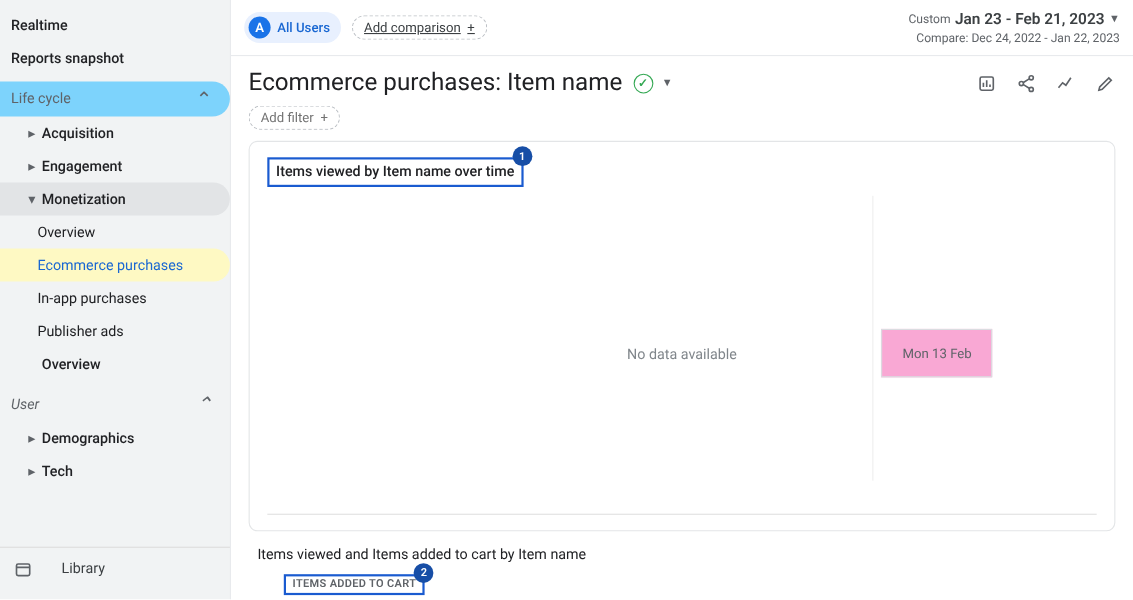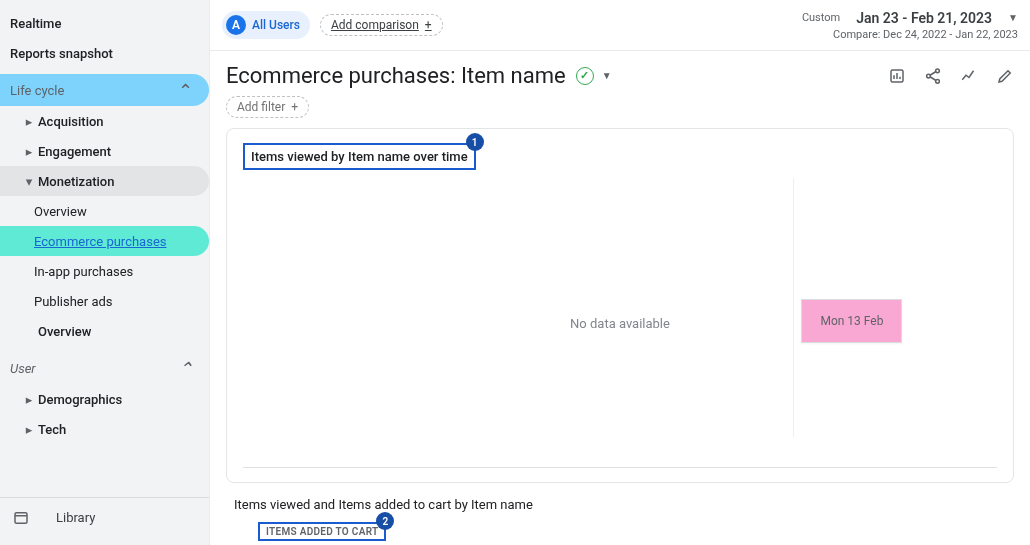--- a/index.html
+++ b/index.html
@@ -41,21 +41,21 @@
     font-weight: 400;
     margin-top: 6px;
     background: #7dd3fc;
     height: 32px;
   }
   .side-section.plain { background: transparent; font-style: italic; }
   .side-sub { padding-left: 22px; font-weight: 500; }
   .caret-cell { width: 14px; display: inline-flex; justify-content: center; color: #5f6368; margin-right: 2px;}
   .side-sub.active-row { background: #e2e4e6; }
   .side-sub-sub { padding-left: 34px; }
-  .side-sub-sub.active { background: #5eead4; color: #1967d2; text-decoration: underline; }
+  .side-sub-sub.active { background: #fef9c3; color: #1967d2; }
   .chev { font-size: 18px; color: #5f6368; padding-right: 6px;}
   .library-row {
     position: absolute;
     bottom: 8px;
     left: 0;
     right: 0;
     border-top: 1px solid #dcdcdc;
     height: 40px;
     padding: 0 12px;
     display: flex;
@@ -84,21 +84,21 @@
     display: inline-flex; align-items: center; font-size: 12px; font-weight: 500;
   }
   .chip-cmp {
     border: 1px dashed #bdc1c6; border-radius: 14px;
     padding: 3px 10px; font-size: 12px; color: #3c4043;
     display: inline-flex; align-items: center; gap: 6px; margin-left: 10px;
     cursor: pointer;
     text-decoration: underline;
   }
   .date-block { margin-left: auto; text-align: right; }
-  .date-row1 { display: flex; align-items: center; gap: 16px; justify-content: center;}
+  .date-row1 { display: flex; align-items: center; gap: 4px; justify-content: center;}
   .date-custom { color: #5f6368; font-size: 11px; }
   .date-main { font-weight: 600; font-size: 14px; }
   .date-drop { font-size: 10px; color: #5f6368;}
   .date-compare { font-size: 11px; color: #5f6368; margin-top: 2px;}
   .header-row {
     display: flex; align-items: center; padding: 12px 16px 0 16px;
   }
   .page-title { font-size: 22px; font-weight: 400; color: #202124; }
   .check-circle {
     width: 18px; height: 18px; border: 1.5px solid #34a853; border-radius: 50%;

